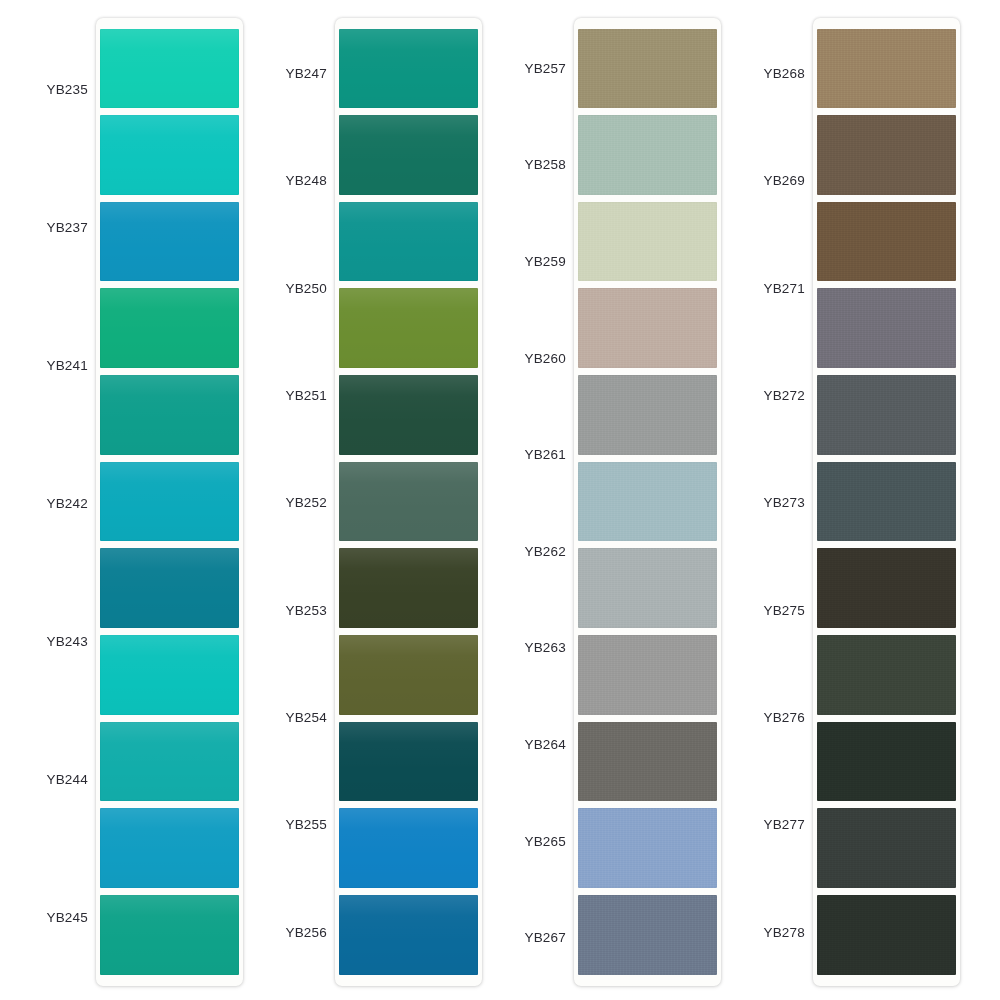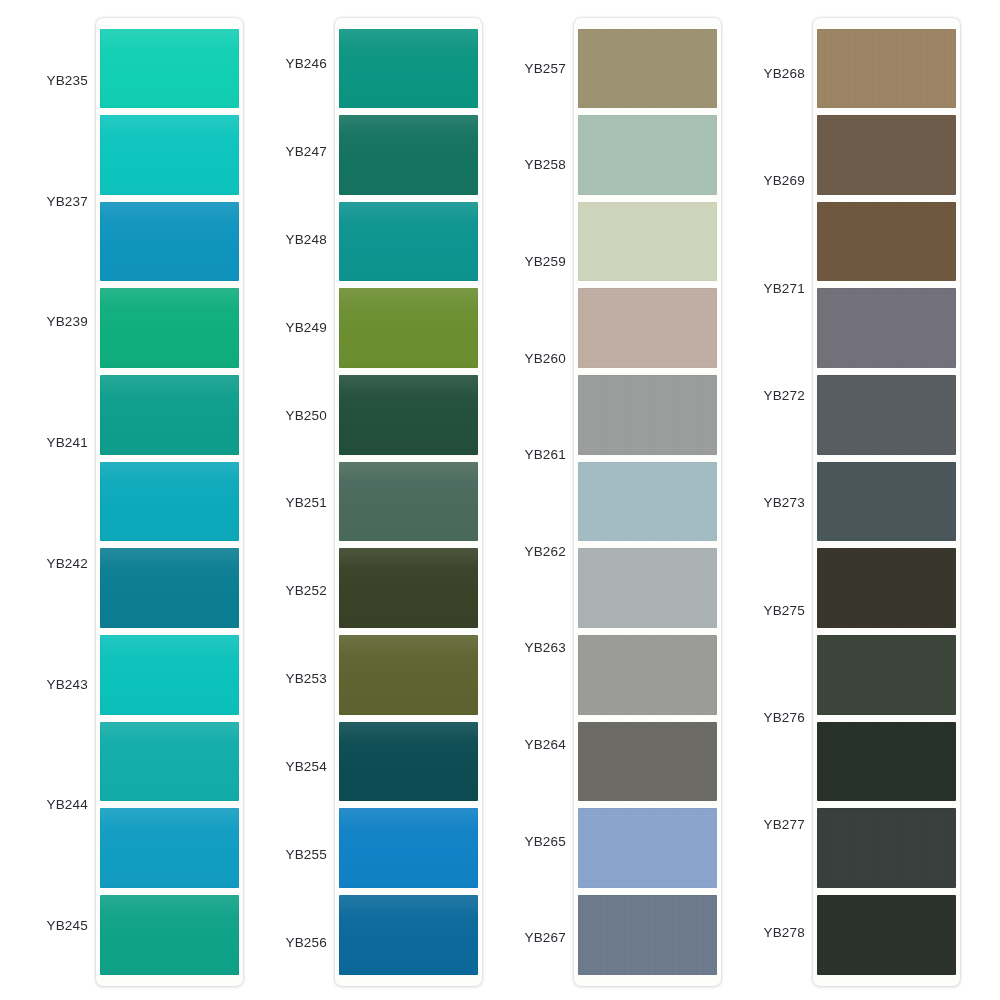--- a/index.html
+++ b/index.html
@@ -128,23 +128,20 @@
 <div id="chart">
     <div class="column">
       <div class="label-col">
         <div class="row">
           <div class="label-cell">YB235</div>
         </div>
         <div class="row">
           <div class="label-cell">YB237</div>
         </div>
         <div class="row">
-          <div class="label-cell">YB239</div>
-        </div>
-        <div class="row">
           <div class="label-cell">YB241</div>
         </div>
         <div class="row">
           <div class="label-cell">YB242</div>
         </div>
         <div class="row">
           <div class="label-cell">YB243</div>
         </div>
         <div class="row">
           <div class="label-cell">YB244</div>
@@ -185,30 +182,24 @@
           <div class="swatch gloss" style="background: rgb(17, 157, 194);"></div>
         </div>
         <div class="swatch-cell">
           <div class="swatch gloss" style="background: rgb(15, 162, 137);"></div>
         </div>
       </div>
     </div>
     <div class="column">
       <div class="label-col">
         <div class="row">
-          <div class="label-cell">YB246</div>
-        </div>
-        <div class="row">
           <div class="label-cell">YB247</div>
         </div>
         <div class="row">
           <div class="label-cell">YB248</div>
-        </div>
-        <div class="row">
-          <div class="label-cell">YB249</div>
         </div>
         <div class="row">
           <div class="label-cell">YB250</div>
         </div>
         <div class="row">
           <div class="label-cell">YB251</div>
         </div>
         <div class="row">
           <div class="label-cell">YB252</div>
         </div>

